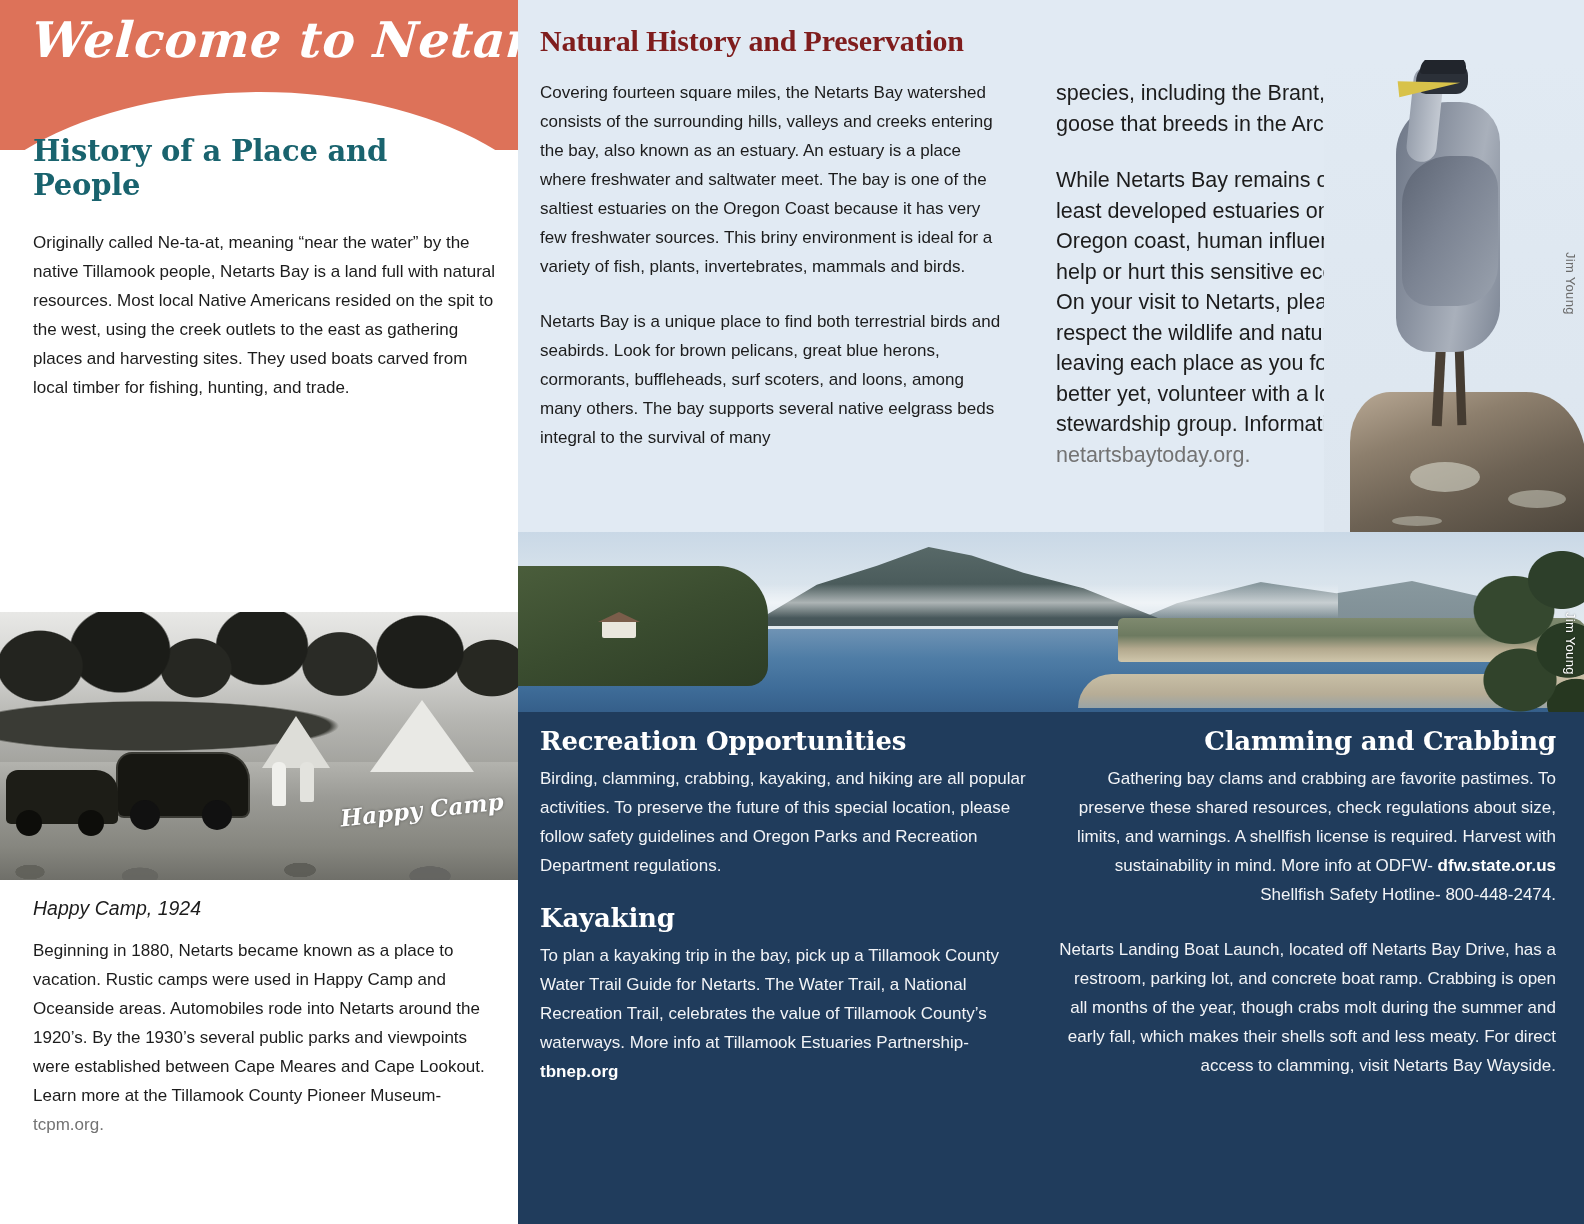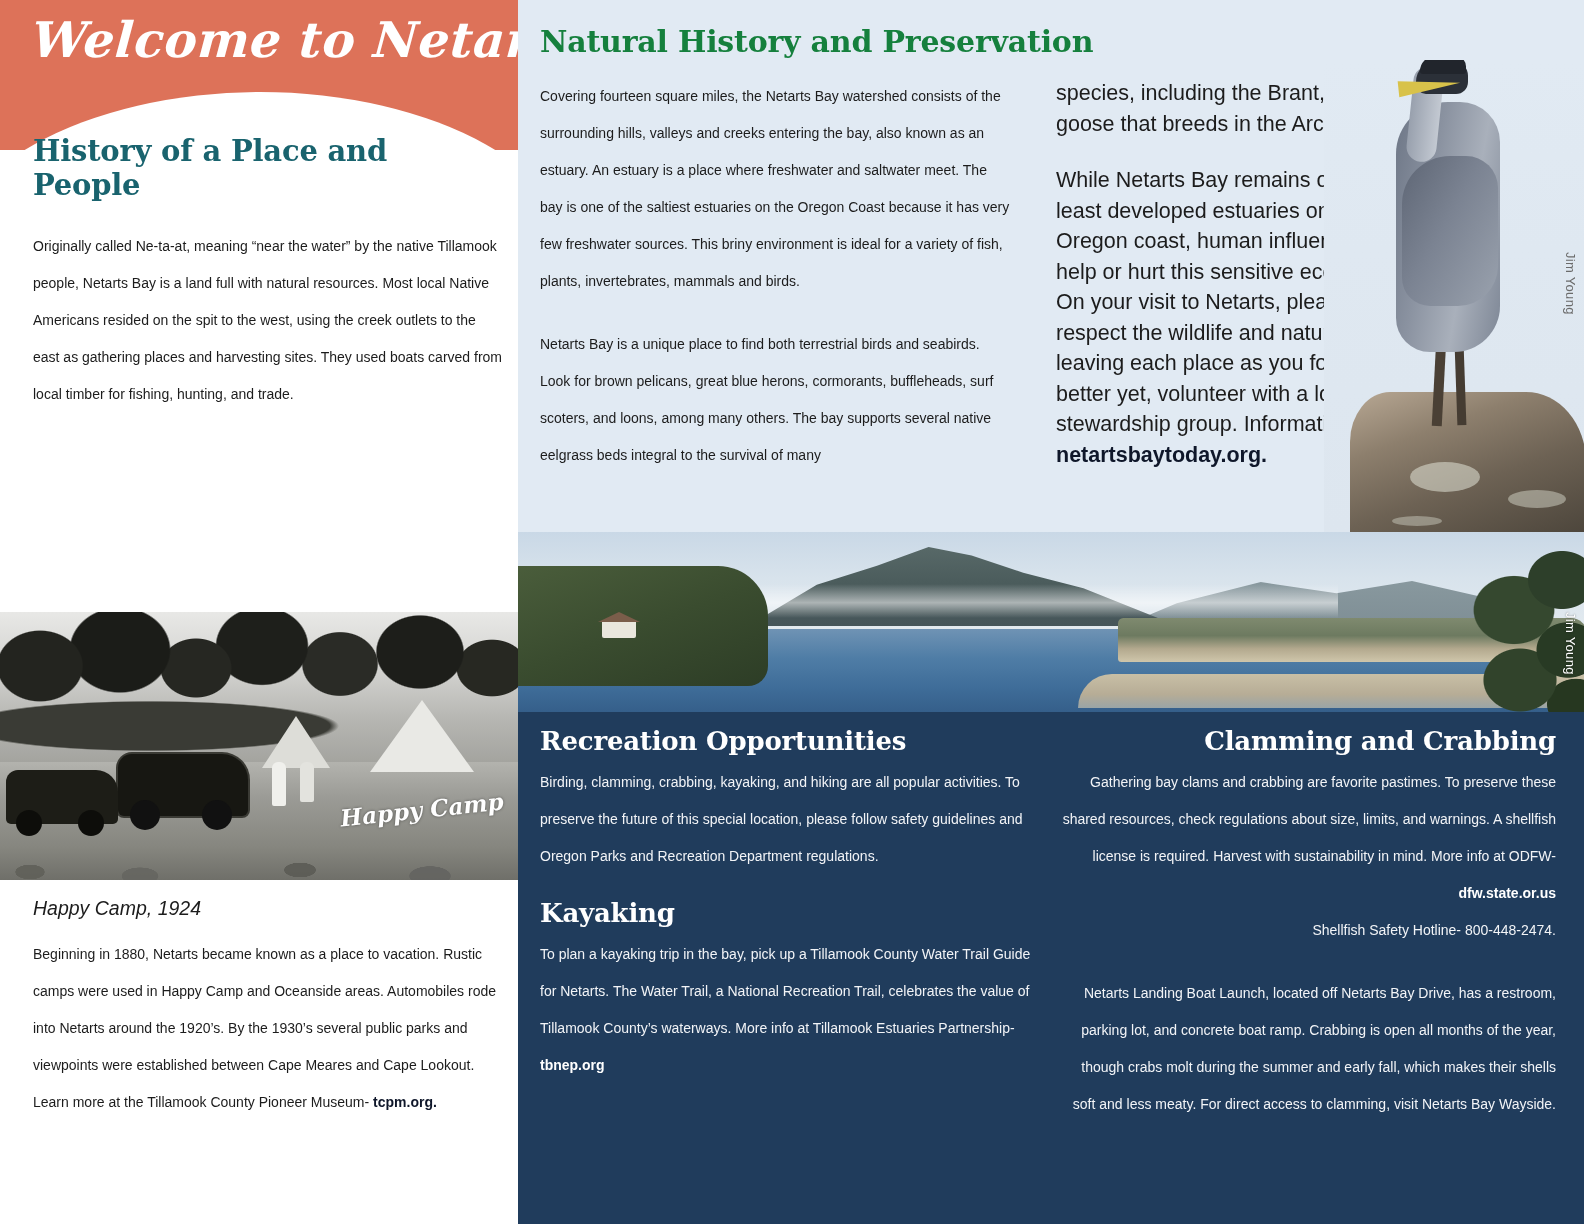--- a/index.html
+++ b/index.html
@@ -73,22 +73,22 @@
 
   #left-head {
     position: absolute;
     left: 33px;
     top: 134px;
     width: 460px;
   }
 
   .body-text {
     font-family: "Liberation Sans", sans-serif;
-    font-size: 14px;
-    line-height: 37px;
+    font-size: 17px;
+    line-height: 29px;
     color: #1c1c1c;
     font-weight: 400;
   }
 
   #left-p1 {
     position: absolute;
     left: 33px; top: 188px;
     width: 470px;
     margin-top: 40px;
   }
@@ -203,38 +203,38 @@
     color: #1c1c1c;
   }
 
   #left-p3 {
     position: absolute;
     left: 33px; top: 936px;
     width: 470px;
   }
 
   .teal-link {
-    color: #0f172a;
-    font-weight: 700;
+    color: #737373;
+    font-weight: 400;
   }
 
   
   #natural-panel {
     position: absolute;
     left: 518px; top: 0;
     width: 1066px;
     height: 532px;
     background: #e1eaf3;
     overflow: hidden;
   }
   #natural-heading {
     position: absolute;
     left: 22px; top: 24px;
   }
-  #natural-heading .teal-heading { color: #15803d; font-size: 30px; }
+  #natural-heading .teal-heading { color: #7f1d1d; font-size: 30px; font-family: Liberation Serif, serif; }
 
   #nat-col1 {
     position: absolute;
     left: 22px; top: 78px;
     width: 470px;
   }
   #nat-col2 {
     position: absolute;
     left: 538px; top: 78px;
     width: 370px;

